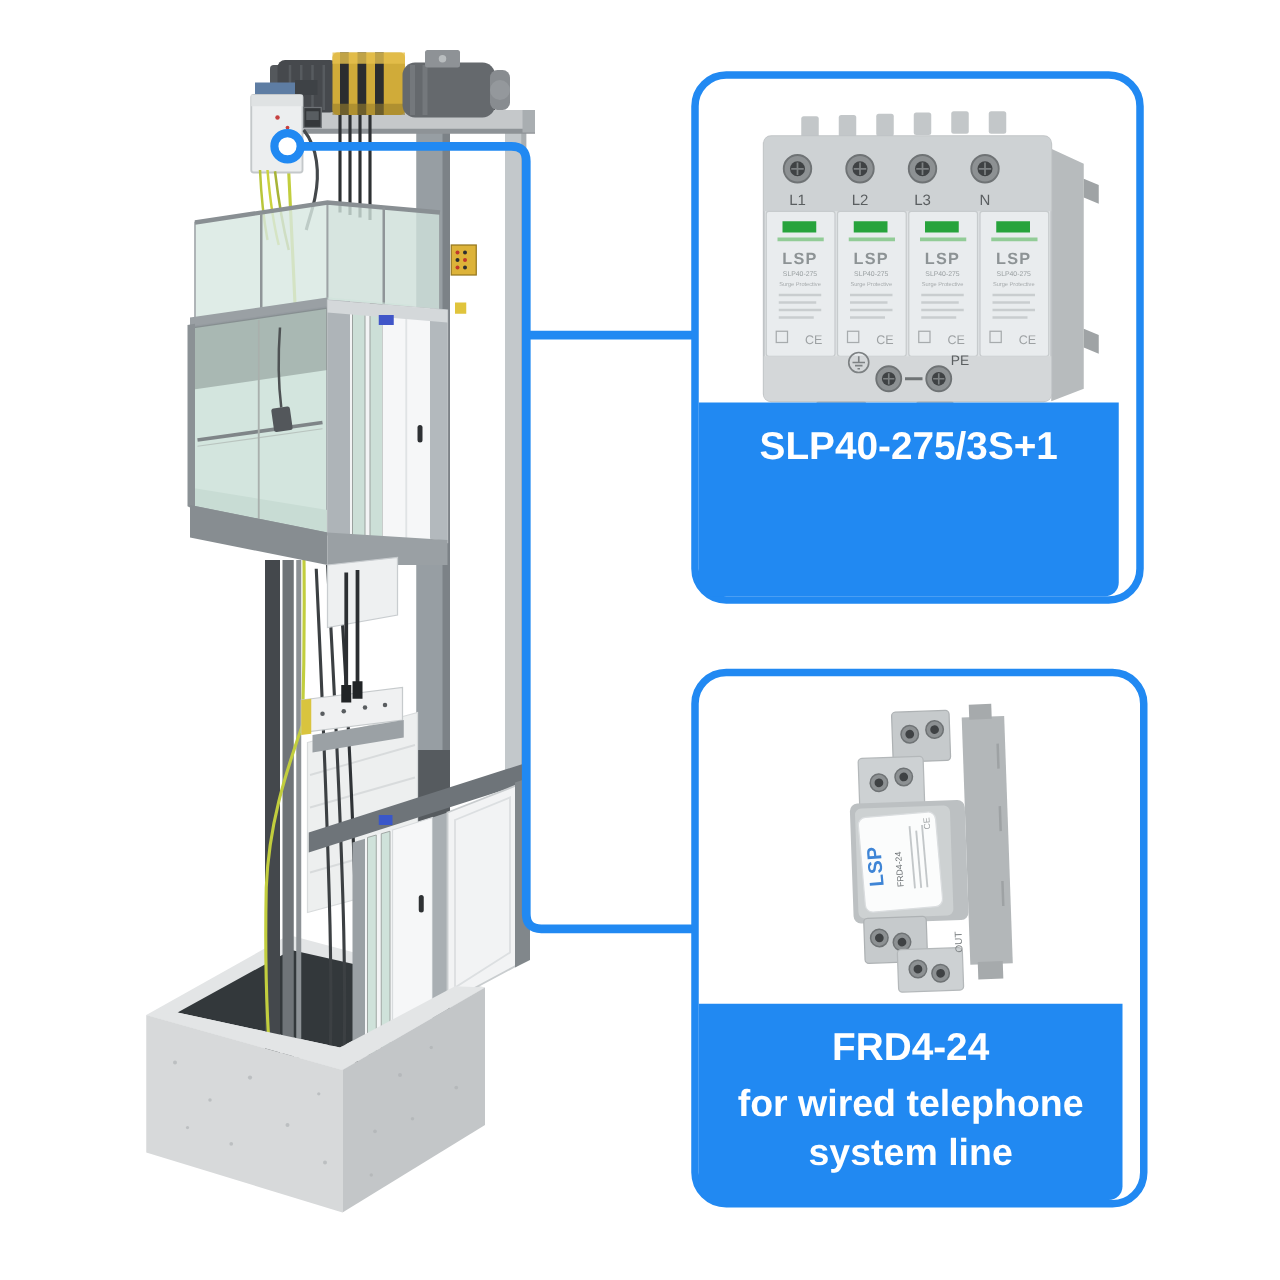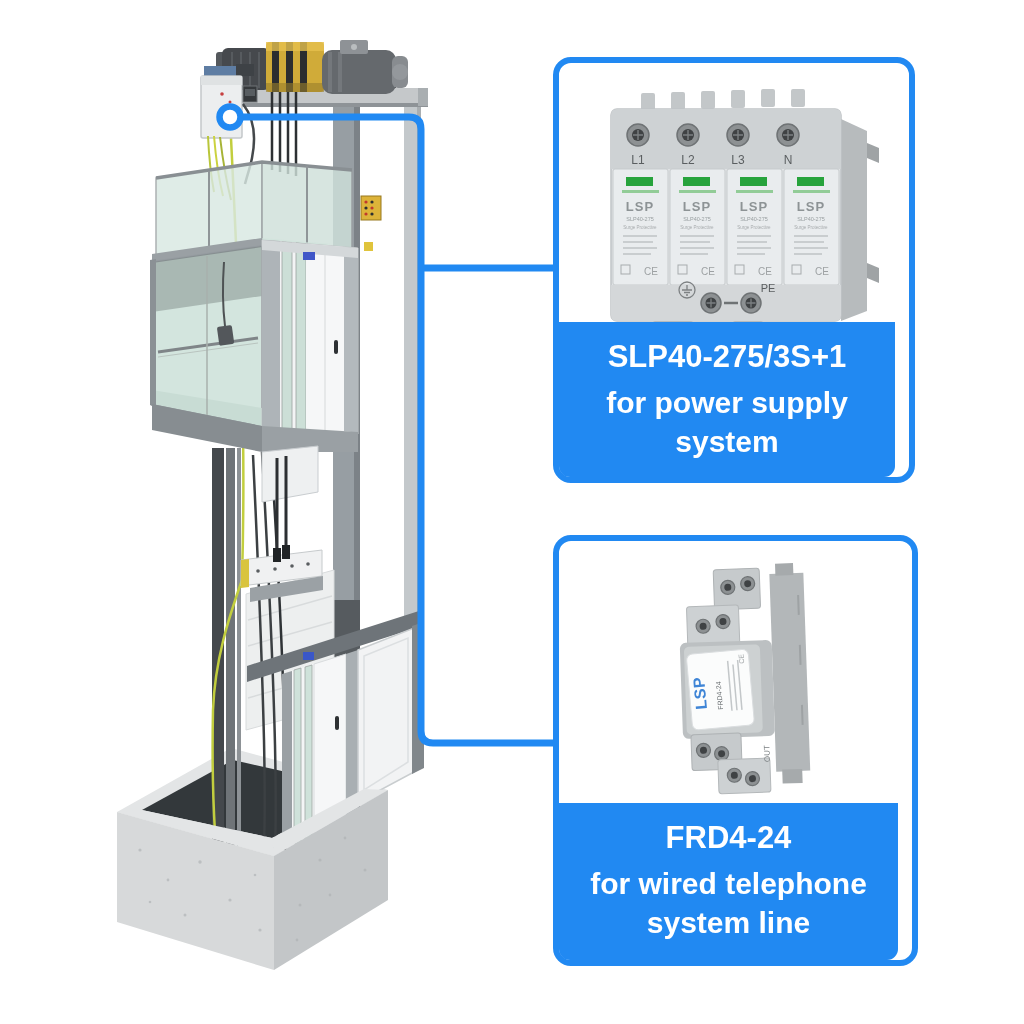--- a/index.html
+++ b/index.html
@@ -3,21 +3,21 @@
 <meta charset="utf-8">
 <style>
   html,body{margin:0;padding:0;}
   body{
     width:1024px;height:1024px;position:relative;background:#ffffff;
     font-family:"Liberation Sans",sans-serif;overflow:hidden;
   }
   #scene{position:absolute;left:0;top:0;width:1024px;height:1024px;}
   .callout{
     position:absolute;background:#ffffff;border:6px solid #2189f2;
-    border-radius:18px;box-sizing:border-box;
+    border-radius:28px;box-sizing:border-box;
   }
   #callout-power{left:553px;top:57px;width:362px;height:426px;}
   #callout-signal{left:553px;top:535px;width:365px;height:431px;}
   .callout-footer{
     position:absolute;left:0;right:14px;bottom:0;background:#2189f2;color:#ffffff;
     text-align:center;border-radius:0 0 11px 11px;font-weight:bold;
   }
   #callout-power .callout-footer{height:155px;padding:0 28px;box-sizing:border-box;}
   #callout-signal .callout-footer{height:157px;padding:0 20px;box-sizing:border-box;}
   .model-name{font-size:31px;line-height:36px;margin:17px 0 0;}
@@ -322,21 +322,20 @@
         </g>
         <text x="185" y="219" font-size="11" fill="#5a5e60" text-anchor="middle">PE</text>
       </g>
 
       <rect x="70" y="248" width="40" height="8" rx="2" fill="#b7bbbd"></rect>
       <rect x="150" y="248" width="30" height="8" rx="2" fill="#b7bbbd"></rect>
     </g>
   </svg>
   <div class="callout-footer">
     <div class="model-name">SLP40-275/3S+1</div>
-    <div class="model-desc">for power supply system</div>
   </div>
 </div>
 
 <div class="callout" id="callout-signal">
   <svg class="product-art" id="frd-art" width="170" height="244" viewBox="0 0 170 244">
     <g transform="rotate(-2 85 122)">
 
       <rect x="118" y="18" width="34" height="198" fill="#b3b7b9"></rect>
       <rect x="124" y="8" width="18" height="12" fill="#a6aaac"></rect>
       <rect x="124" y="214" width="20" height="14" fill="#a6aaac"></rect>

